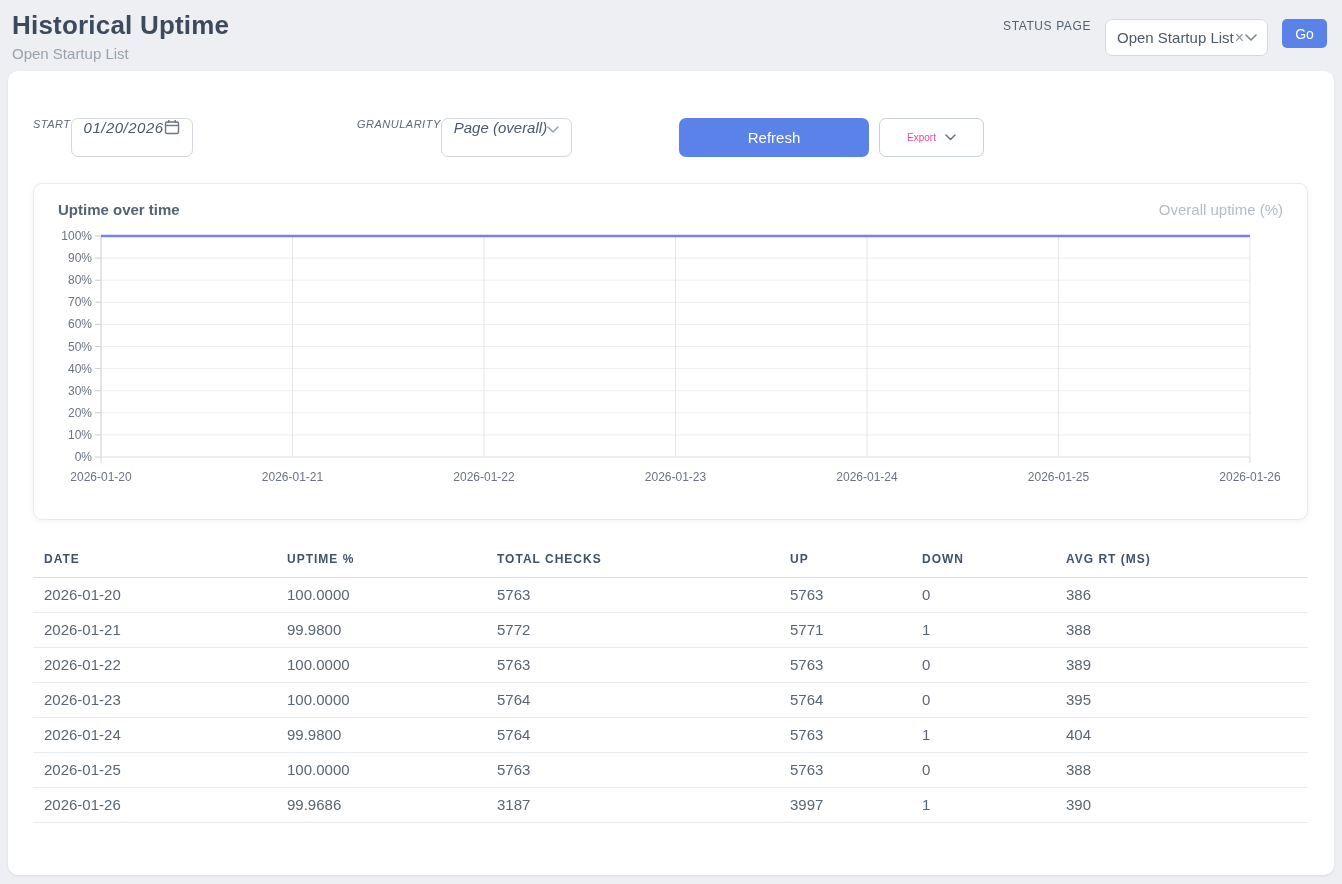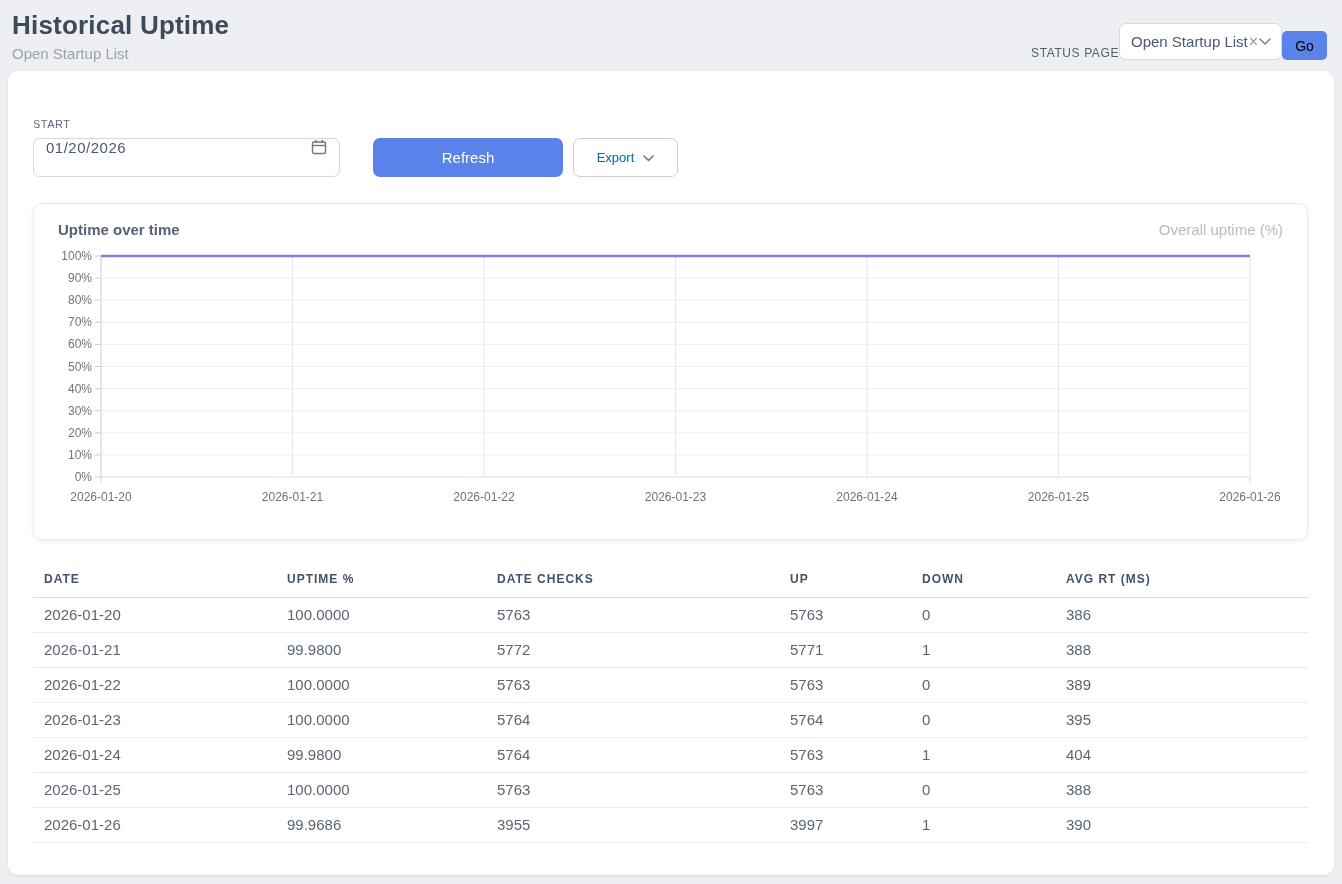--- a/index.html
+++ b/index.html
@@ -7,55 +7,55 @@
   body {
     background: #edeff2;
     font-family: "Liberation Sans", "DejaVu Sans", sans-serif;
     overflow: hidden;
   }
 
   
   .page-header { display: flex; justify-content: space-between; align-items: flex-start; padding: 10px 15px 9px 12px; }
   .page-title { font-size: 26px; font-weight: 600; color: #3d4a5c; letter-spacing: .2px; }
   .page-subtitle { font-size: 15px; color: #9aa3ad; margin-top: 4px; }
-  .header-right { display: flex; align-items: flex-end; gap: 0; margin-top: 9px; }
+  .header-right { display: flex; align-items: flex-start; gap: 14px; margin-top: 9px; }
   .status-label { font-size: 12px; color: #55616f; letter-spacing: .6px; font-weight: 500; }
   .status-select { width: 163px; height: 37px; border: 1px solid #d5dade; border-radius: 7px; background: #fff;
                    display: flex; align-items: center; padding: 0 10px 0 11px; font-size: 15px; color: #4c5a6b; cursor: pointer; }
   .clear-x { color: #8b949f; font-size: 16px; line-height: 1; margin-left: 1px; }
   .chev-wrap { margin-left: auto; display: flex; align-items: center; }
-  .go-btn { width: 45px; height: 29px; background: #5b82e8; border: none; border-radius: 5px; color: #000000; font-size: 14px; cursor: pointer; margin-top: 12px; }
+  .go-btn { width: 45px; height: 29px; background: #5b82e8; border: none; border-radius: 5px; color: #ffffff; font-size: 14px; cursor: pointer; }
 
   
   .panel { margin: 0 8px; background: #fff; border-radius: 10px; box-shadow: 0 1px 3px rgba(16,24,40,.08);
            padding: 26px 26px 16px 25px; height: 804px; }
 
   .quick-row { display: flex; align-items: center; }
   .quick-label { font-size: 15px; color: #98a1ac; margin-right: 13px; }
   .btn-group { display: inline-flex; }
   .range-btn { padding: 4px 13px; font-size: 13px; color: #49596b; background: #fff; border: 1px solid #c6cdd5;
                margin-left: -1px; cursor: pointer; font-family: inherit; }
   .range-btn:first-child { border-radius: 5px 0 0 5px; margin-left: 0; }
   .range-btn:last-child { border-radius: 0 5px 5px 0; }
   .retention-badge { margin-left: auto; background: #e6eaf0; color: #5e7285; font-size: 12px; font-weight: 700;
                      letter-spacing: .6px; padding: 6px 12px; border-radius: 4px; }
 
   .fields-row { display: flex; align-items: flex-end; margin-top: 21px; }
-  .field { display: flex; flex-direction: column; }
+  .field { display: flex; flex-direction: row; font-style: italic; }
   .field-label { font-size: 11px; color: #5d6a79; letter-spacing: .5px; margin-bottom: 8px; }
   .input-box { height: 39px; border: 1px solid #d3d8dd; border-radius: 7px; display: flex; align-items: flex-start;
                justify-content: space-between; padding: 0 12px; font-size: 15px; color: #4c5a6b; background: #fff; cursor: pointer; }
   .date-val { letter-spacing: .5px; }
   .w-start { width: 307px; margin-right: 17px; }
   .w-end   { width: 306px; margin-right: 17px; }
   .w-gran  { width: 306px; }
   .refresh-btn { width: 190px; height: 39px; background: #5b82e8; color: #fff; border: none; border-radius: 7px;
                  font-size: 15px; cursor: pointer; margin-left: 16px; font-family: inherit; }
   .export-btn { width: 105px; height: 39px; background: #fff; border: 1px solid #c9d0d7; border-radius: 7px;
-                font-size: 13px; color: #0369a1; margin-left: 10px; display: flex; align-items: center;
+                font-size: 10px; color: #ec4899; margin-left: 10px; display: flex; align-items: center;
                 justify-content: center; gap: 9px; cursor: pointer; font-family: inherit; }
 
   
   .chart-card { margin-top: 26px; border: 1px solid #e7eaee; border-radius: 9px;
                 box-shadow: 0 2px 6px rgba(16,24,40,.05); padding: 17px 24px 12px; height: 337px; }
   .chart-head { display: flex; justify-content: space-between; align-items: center; }
   .chart-title { font-size: 15px; font-weight: 700; color: #566372; }
   .chart-legend { font-size: 15px; color: #b5bcc6; }
   svg.chart { display: block; margin-top: 6px; overflow: visible; }
   svg.chart text { font-family: "Liberation Sans", "DejaVu Sans", sans-serif; }
@@ -102,20 +102,31 @@
               <rect x="1.5" y="3" width="13" height="11.5" rx="1.5" fill="none" stroke="#6d7682" stroke-width="1.4"></rect>
               <line x1="1.5" y1="6.5" x2="14.5" y2="6.5" stroke="#6d7682" stroke-width="1.4"></line>
               <line x1="4.8" y1="1" x2="4.8" y2="4" stroke="#6d7682" stroke-width="1.4"></line>
               <line x1="11.2" y1="1" x2="11.2" y2="4" stroke="#6d7682" stroke-width="1.4"></line>
             </svg>
         </span>
       </div>
     </div>
 
 
+    <div class="field w-gran">
+      <span class="field-label">GRANULARITY</span>
+      <div class="input-box">
+        <span>Page (overall)</span>
+        <span>
+          <svg width="12" height="7" viewBox="0 0 12 7">
+              <polyline points="1,1 6,6 11,1" fill="none" stroke="#9aa3ad" stroke-width="1.5" stroke-linecap="round" stroke-linejoin="round"></polyline>
+            </svg>
+        </span>
+      </div>
+    </div>
 
     <button class="refresh-btn">Refresh</button>
     <button class="export-btn">
       <span>Export</span>
       <span>
         <svg width="11" height="7" viewBox="0 0 11 7">
             <polyline points="1,1 5.5,5.5 10,1" fill="none" stroke="#6b7480" stroke-width="1.5" stroke-linecap="round" stroke-linejoin="round"></polyline>
           </svg>
       </span>
     </button>
@@ -186,21 +197,21 @@
         <col style="width:210px">
         <col style="width:293px">
       <col style="width:132px">
         <col style="width:144px">
         <col>
     </colgroup>
     <thead>
       <tr>
         <th>DATE</th>
         <th>UPTIME %</th>
-        <th>DATE CHECKS</th>
+        <th>TOTAL CHECKS</th>
         <th>UP</th>
         <th>DOWN</th>
         <th>AVG RT (MS)</th>
       </tr>
     </thead>
     <tbody>
         <tr>
           <td>2026-01-20</td>
           <td>100.0000</td>
           <td>5763</td>
@@ -244,21 +255,21 @@
           <td>2026-01-25</td>
           <td>100.0000</td>
           <td>5763</td>
           <td>5763</td>
           <td>0</td>
           <td>388</td>
         </tr>
         <tr>
           <td>2026-01-26</td>
           <td>99.9686</td>
-          <td>3955</td>
+          <td>3187</td>
           <td>3997</td>
           <td>1</td>
           <td>390</td>
         </tr>
       </tbody>
   </table>
 
 </div>
 
 </body></html>

